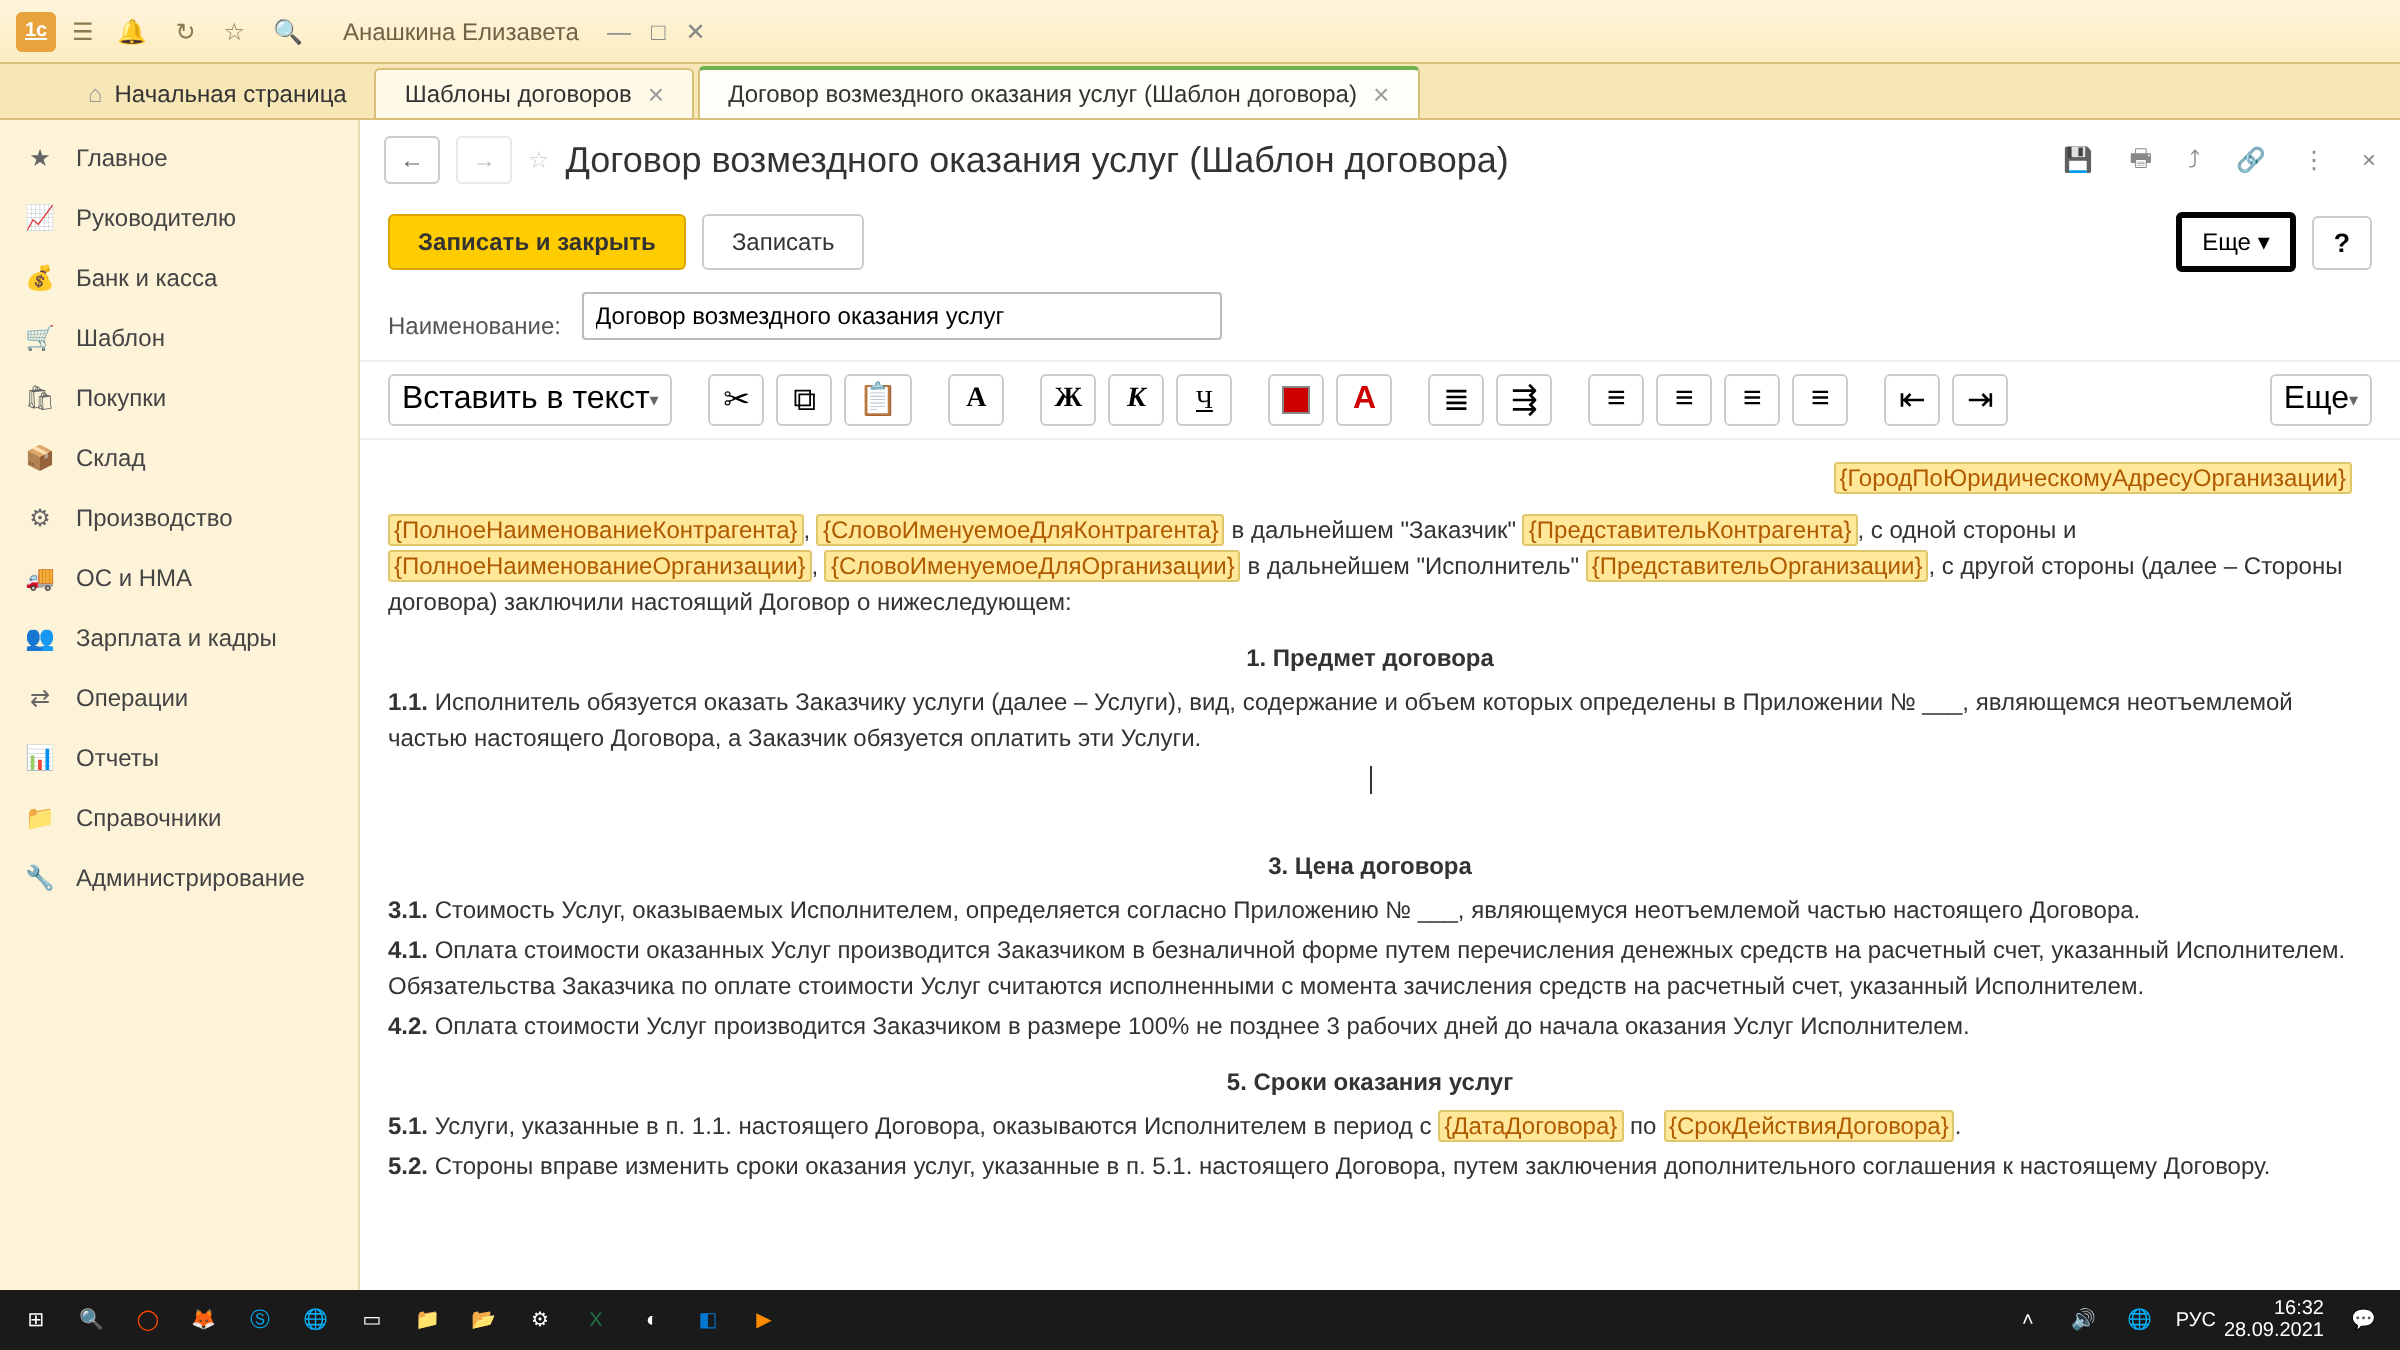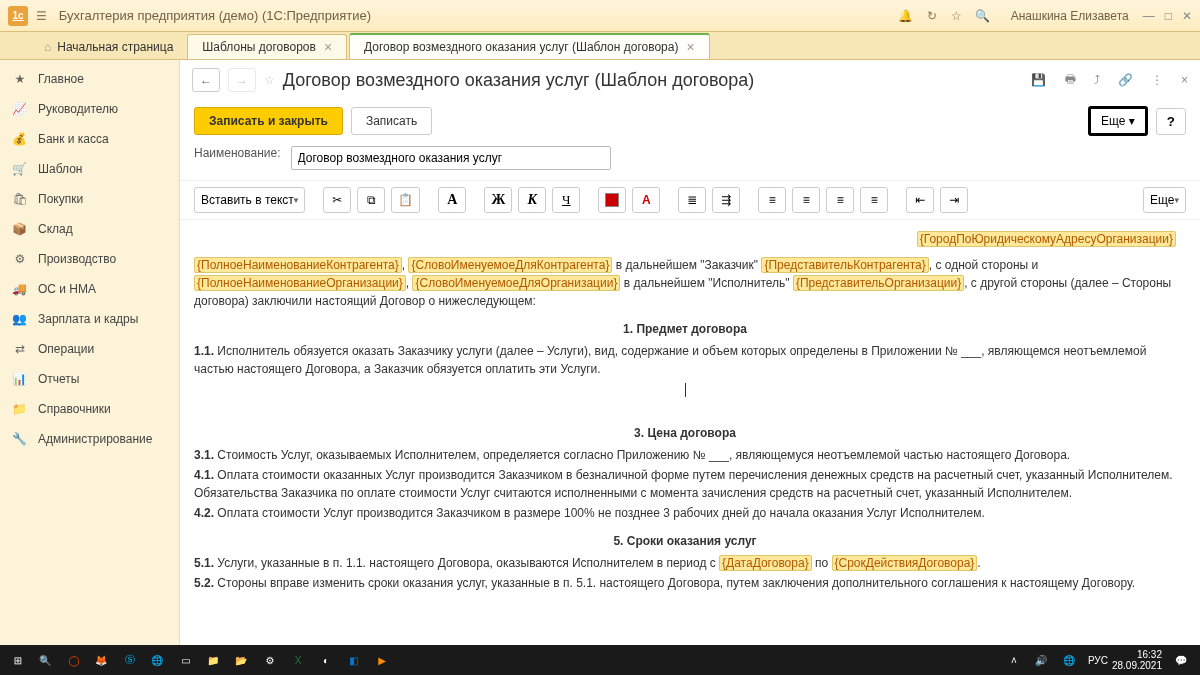--- a/index.html
+++ b/index.html
@@ -36,26 +36,26 @@
 .page-header .spacer { flex: 1; }
 .hdr-ic { color: #888; cursor:pointer; margin-left: 10px; }
 
 .action-row { display: flex; align-items: center; padding: 6px 14px; gap: 8px; }
 .btn-primary { background: #ffcc00; border: 1px solid #d9a700; padding: 6px 14px; font-size: 12px; border-radius: 3px; cursor: pointer; font-weight: bold; color: #333; }
 .btn-secondary { background: #fff; border: 1px solid #ccc; padding: 6px 14px; font-size: 12px; border-radius: 3px; cursor: pointer; color: #333; }
 .action-row .spacer { flex: 1; }
 .btn-more { background: #fff; border: 3px solid #000000; padding: 5px 10px; border-radius: 3px; cursor: pointer; font-size:12px; }
 .btn-help { background: #fff; border: 1px solid #ccc; padding: 5px 10px; border-radius: 3px; cursor: pointer; font-weight:bold; }
 
-.name-row { display: flex; align-items: flex-start; padding: 4px 14px 10px; gap: 10px; }
+.name-row { display: flex; align-items: flex-end; padding: 4px 14px 10px; gap: 10px; }
 .name-row label { color: #555; }
 .name-row input { width: 320px; padding: 4px 6px; border: 1px solid #bbb; border-radius: 2px; font-size: 12px; }
 
 .toolbar { display: flex; align-items: center; padding: 6px 14px; gap: 6px; border-top: 1px solid #eee; border-bottom: 1px solid #eee; }
-.tb-btn { min-width: 28px; height: 26px; border: 1px solid #ccc; border-radius: 3px; background: #fff; display:flex; align-items:center; justify-content:center; cursor:pointer; font-size:12px; padding: 0 6px; }
+.tb-btn { min-width: 28px; height: 26px; border: 1px solid #ccc; border-radius: 3px; background: #fff; display:flex; align-items:center; justify-content:center; cursor:pointer; font-size:16px; padding: 0 6px; }
 .tb-btn.dd::after { content: " ▾"; font-size: 9px; color:#666; }
 .tb-sep { width: 6px; }
 .tb-bold { font-weight: bold; font-family: Georgia, serif; font-size: 14px; }
 .tb-italic { font-style: italic; font-family: Georgia, serif; font-size: 14px; font-weight:bold; }
 .tb-under { text-decoration: underline; font-family: Georgia, serif; font-size: 13px; }
 .color-box { width: 14px; height: 14px; background: #d00; border: 1px solid #888; }
 .toolbar .spacer { flex:1; }
 
 .doc-area { flex: 1; overflow-y: auto; padding: 10px 24px 10px 14px; position: relative; }
 .doc-area::-webkit-scrollbar { width: 14px; }
@@ -75,21 +75,20 @@
 .taskbar .tb-item { width: 28px; height: 28px; display: flex; align-items: center; justify-content: center; cursor: pointer; }
 .taskbar .spacer { flex: 1; }
 .taskbar .time { text-align: right; line-height: 1.1; padding-right: 6px; }
 </style>
 </head>
 <body>
 
 <div class="titlebar">
   <div class="logo">1c</div>
   <span class="menu-icon">☰</span>
-  <span class="title">Бухгалтерия предприятия (демо) (1С:Предприятие)</span>
   <div class="right-icons">
     <span>🔔</span>
     <span>↻</span>
     <span>☆</span>
     <span>🔍</span>
     <span class="user">Анашкина Елизавета</span>
   </div>
   <div class="win-controls">
     <span>—</span>
     <span>□</span>

